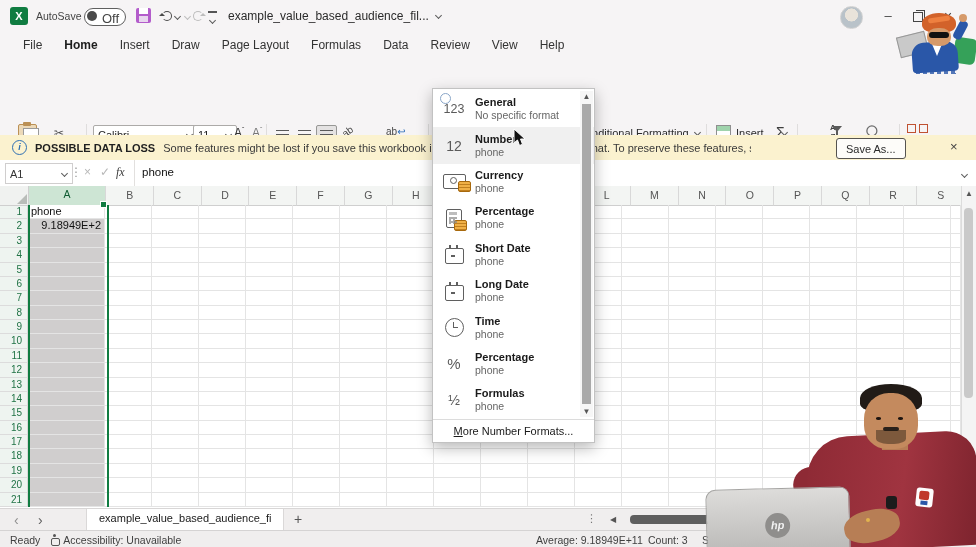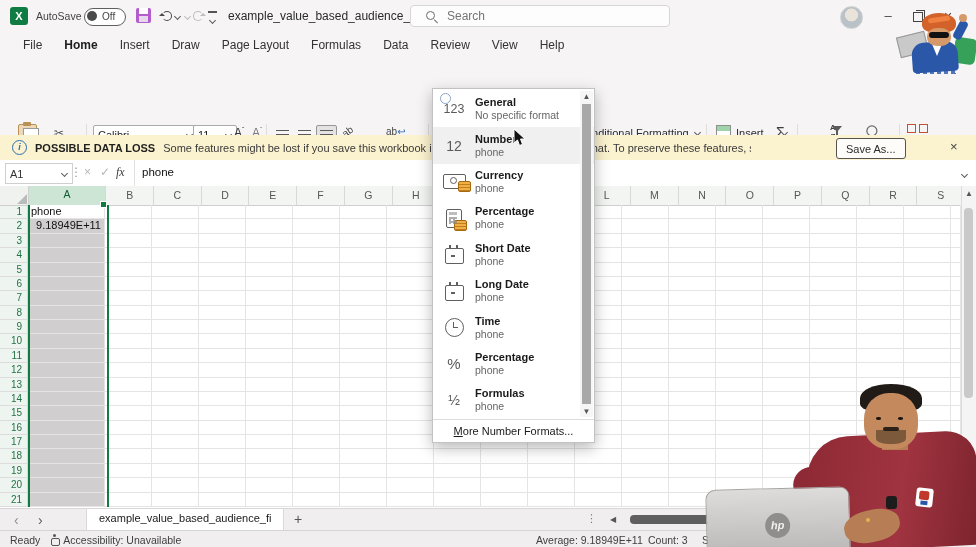--- a/index.html
+++ b/index.html
@@ -20,21 +20,21 @@
     border-right:1.3px solid #5c5c5c;border-bottom:1.3px solid #5c5c5c;transform:rotate(45deg);}
   .chev.lite::before{border-color:#bdbdbd;}
   .rbtn-txt{font-size:11px;color:#2b2b2b;white-space:nowrap;}
 
   
   #excel-logo{left:10px;top:7px;width:18px;height:18px;background:#107C41;border-radius:3px;
     color:#fff;font-weight:bold;font-size:11px;text-align:center;line-height:18px;}
   #autosave-label{left:36px;top:10px;font-size:10.5px;color:#444;}
   #autosave-toggle{left:84px;top:8px;width:40px;height:16px;border:1px solid #5f5f5f;border-radius:9px;background:#fff;}
   #autosave-knob{left:2px;top:2px;width:10px;height:10px;border-radius:50%;background:#4a4a4a;position:absolute;}
-  #autosave-state{position:absolute;left:17px;top:2px;font-size:10px;color:#444;}
+  #autosave-state{position:absolute;left:17px;top:2px;font-size:13px;color:#444;}
   #save-icon{left:136px;top:8px;width:15px;height:15px;background:#b35ccb;border-radius:2px;}
   #save-icon::before{content:"";position:absolute;left:3px;top:0;width:9px;height:6px;background:#fff;}
   #save-icon::after{content:"";position:absolute;left:3px;top:8px;width:9px;height:6px;background:#e8d7ee;}
   .uarc{position:relative;width:13px;height:12px;display:inline-block;}
   .uarc::before{content:"";position:absolute;left:2px;top:2px;width:8px;height:8px;border:1.6px solid #4a4a4a;
     border-radius:50%;border-left-color:transparent;}
   .uarc::after{content:"";position:absolute;left:-1px;top:1px;border:3.5px solid transparent;border-bottom-color:#4a4a4a;}
   .uarc.dis::before{border-color:#bdbdbd;border-left-color:transparent;}
   .uarc.dis::after{border-bottom-color:#bdbdbd;}
   #qat-overflow{left:208px;top:11px;width:10px;}
@@ -252,24 +252,20 @@
       <span class="uarc dis"></span><span class="chev lite"></span>
     </div>
     <div id="qat-overflow" class="abs">
       <div class="bar"></div>
       <span class="chev"></span>
     </div>
     <div id="doc-title" class="abs flex">
       <span>example_value_based_audience_fil...</span>
       <span class="chev" style="margin-left:6px;"></span>
     </div>
-    <div id="search-box" class="abs flex" style="gap:8px;padding-left:34px;box-sizing:border-box;">
-      <span class="mag" style="position:absolute;left:14px;top:4px;"></span>
-      <input type="text" placeholder="Search" style="">
-    </div>
     <div id="avatar" class="abs"></div>
     <div class="abs wbtn" style="left:876px;">–</div>
     <div id="restore-btn" class="abs wbtn" style="left:906px;"><span></span></div>
     <div class="abs wbtn" style="left:936px;font-size:14px;">×</div>
   </div>
 
   <div id="tabsrow" class="abs">
     <div style="padding-left:12px;">
       <span class="rtab">File</span><span class="rtab active">Home</span><span class="rtab">Insert</span><span class="rtab">Draw</span><span class="rtab">Page Layout</span><span class="rtab">Formulas</span><span class="rtab">Data</span><span class="rtab">Review</span><span class="rtab">View</span><span class="rtab">Help</span>
     </div>
@@ -486,21 +482,21 @@
           <div class="cell" style="width: 47px;"></div>
           <div class="cell" style="width: 47px;"></div>
           <div class="cell" style="width: 47px;"></div>
           <div class="cell" style="width: 47px;"></div>
           <div class="cell" style="width: 47px;"></div>
           <div class="cell" style="width: 47px;"></div>
           <div class="cell" style="width: 10px;"></div>
         </div>
         <div class="grow">
           <div class="rowh">2</div>
-          <div class="cell selgray" style="width: 77px; text-align: right;">9.18949E+11</div>
+          <div class="cell selgray" style="width: 77px; text-align: right;">9.18949E+2</div>
           <div class="cell" style="width: 47px;"></div>
           <div class="cell" style="width: 47px;"></div>
           <div class="cell" style="width: 47px;"></div>
           <div class="cell" style="width: 47px;"></div>
           <div class="cell" style="width: 47px;"></div>
           <div class="cell" style="width: 47px;"></div>
           <div class="cell" style="width: 47px;"></div>
           <div class="cell" style="width: 47px;"></div>
           <div class="cell" style="width: 47px;"></div>
           <div class="cell" style="width: 47px;"></div>

